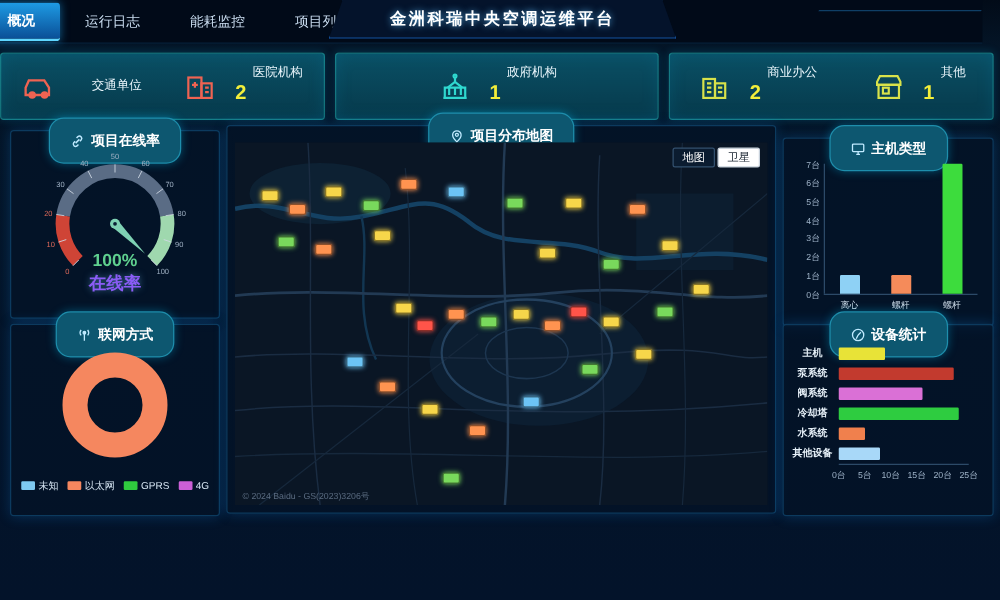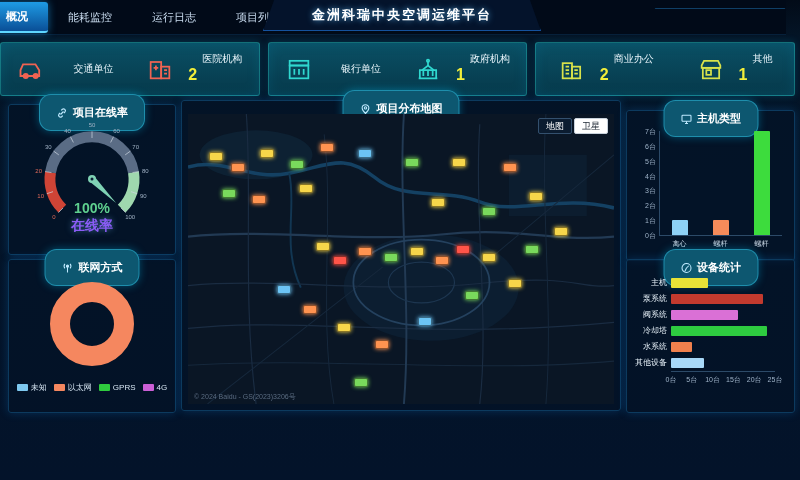--- a/index.html
+++ b/index.html
@@ -55,42 +55,42 @@
   
   .leg{display:flex;justify-content:center;gap:7px;margin-top:2px;}
   .leg .li{display:flex;align-items:center;gap:3px;font-size:8px;color:#d6e5f2;cursor:pointer;}
   .leg .sw{width:11px;height:7px;border-radius:1px;display:inline-block;}
   
   .chart{position:relative;width:100%;height:128px;}
   .axis{position:absolute;background:#2c4a68;}
   .ticklab{position:absolute;font-size:7px;color:#9fb3c8;white-space:nowrap;}
   .vbar{position:absolute;border-radius:1px 1px 0 0;}
   .hbar{position:absolute;height:10px;border-radius:1px;}
-  .hlab{position:absolute;font-size:8px;color:#e6f0f8;width:34px;text-align:right;line-height:10px;}
+  .hlab{position:absolute;font-size:8px;color:#e6f0f8;width:34px;text-align:center;line-height:10px;font-weight:bold;}
   
   .map-body{position:absolute;left:6px;right:6px;top:13px;bottom:6px;background:#0a1625;
         overflow:hidden;cursor:grab;}
   .map-body svg.roads{position:absolute;inset:0;width:100%;height:100%;}
   .marker{position:absolute;width:12px;height:7px;border-radius:2px;
         border:1px solid rgba(0,0,0,.45);box-shadow:0 0 4px currentColor;cursor:pointer;}
   .map-btns{position:absolute;top:4px;right:6px;display:flex;gap:2px;z-index:5;}
   .mbtn{font-size:9px;padding:1px 7px;border-radius:2px;cursor:pointer;line-height:12px;}
   .mbtn.dark{background:#0b1c30;color:#fff;border:1px solid #33506e;}
   .mbtn.light{background:#ffffff;color:#222c38;border:1px solid #c8d2dc;}
   .attrib{position:absolute;left:6px;bottom:2px;font-size:7px;color:#5a6b80;z-index:5;}
   text{font-family:"Liberation Sans","DejaVu Sans",sans-serif;}
 </style>
 </head>
 <body>
 
 <div class="topbar">
   <div class="tabs">
       <div class="tab active">概况</div>
+      <div class="tab">运行日志</div>
       <div class="tab">能耗监控</div>
-      <div class="tab">运行日志</div>
       <div class="tab">项目列表</div>
       <div class="tab">视频监控</div>
     </div>
   <div class="titlebox">
     <span>金洲科瑞中央空调运维平台</span>
   </div>
   <div class="deco-line"></div>
 </div>
 
 <div class="statsrow">
@@ -113,31 +113,20 @@
             <path d="M8.5 9v4M6.5 11h4"></path>
             <path d="M15.5 13h2.5M15.5 16h2.5"></path>
           </svg></span>
         <div class="stxt">
           <span class="slabel">医院机构</span>
           <span class="sval">2</span>
         </div>
       </div>
     </div>
     <div class="statcard">
-      <div class="stat">
-        <span class="sicon" style="color: rgb(47, 216, 207);"><svg viewBox="0 0 24 24" fill="none" stroke="currentColor" stroke-width="1.5">
-            <rect x="4" y="5" width="16" height="4"></rect>
-            <rect x="4" y="9" width="16" height="11"></rect>
-            <path d="M8 12v5M12 12v5M16 12v5"></path>
-          </svg></span>
-        <div class="stxt">
-          <span class="slabel">银行单位</span>
-          <span class="sval"></span>
-        </div>
-      </div>
       <div class="stat">
         <span class="sicon" style="color: rgb(47, 216, 207);"><svg viewBox="0 0 24 24" fill="none" stroke="currentColor" stroke-width="1.5">
             <path d="M4 20h16M5 20v-7h14v7M8 13v5M12 13v5M16 13v5"></path>
             <path d="M7 13l5-4 5 4M12 9V6"></path>
             <circle cx="12" cy="5" r="1"></circle>
           </svg></span>
         <div class="stxt">
           <span class="slabel">政府机构</span>
           <span class="sval">1</span>
         </div>

